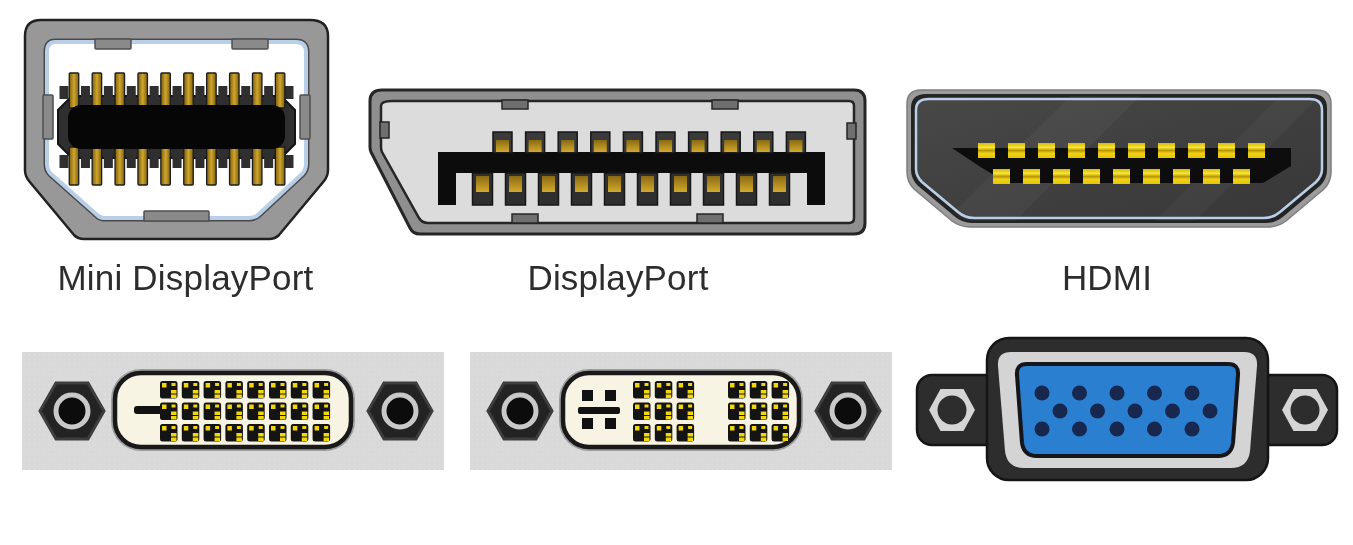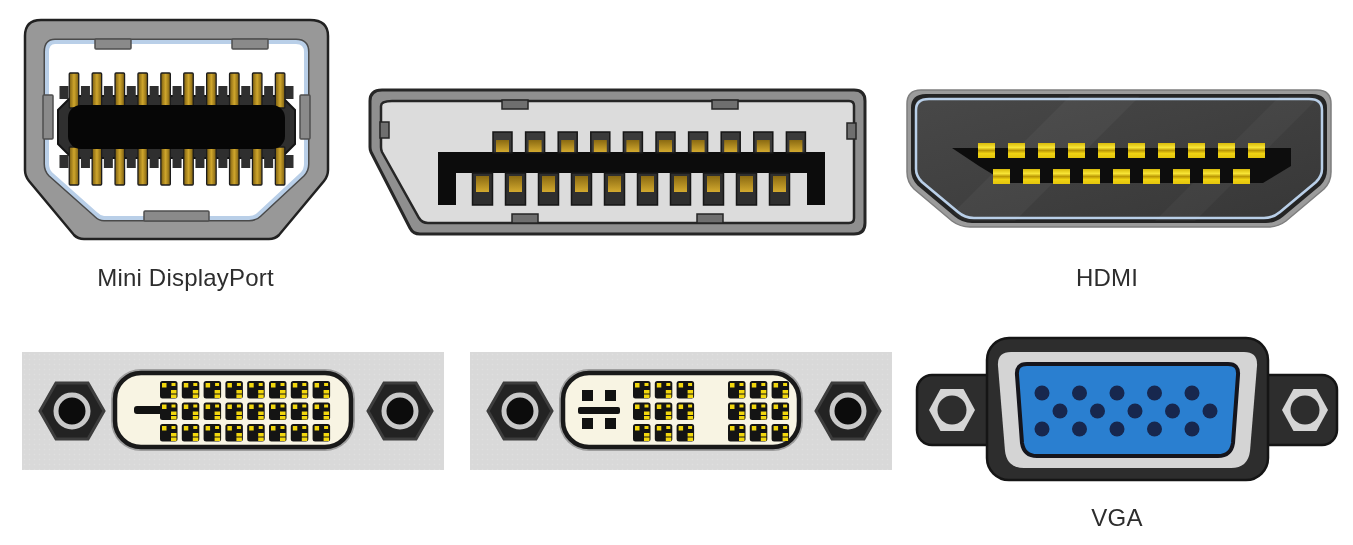--- a/index.html
+++ b/index.html
@@ -1,19 +1,19 @@
 <!DOCTYPE html>
 <html><head>
 <meta charset="utf-8">
 <style>
   html,body{margin:0;padding:0;background:#ffffff;}
   body{width:1353px;height:545px;font-family:"Liberation Sans",sans-serif;}
   .canvas{position:relative;width:1353px;height:545px;background:#fff;overflow:hidden;}
   .svgbox{position:absolute;}
-  .clabel{position:absolute;font-size:24px;color:#2d2d2d;text-align:center;line-height:32px;letter-spacing:.2px;}
+  .clabel{position:absolute;font-size:35px;color:#2d2d2d;text-align:center;line-height:32px;letter-spacing:.2px;}
 </style>
 </head>
 <body>
 
 <div class="canvas">
 
   <svg class="svgbox" style="left:23px;top:18px" width="307" height="224" viewBox="0 0 307 224">
     <defs>
       <linearGradient id="goldH" x1="0" y1="0" x2="1" y2="0">
         <stop offset="0" stop-color="#7c5e10"></stop>
@@ -140,20 +140,21 @@
         <rect x="302.5" y="85" width="20" height="32" fill="#2f2f2f" stroke="#161616" stroke-width="1.5"></rect>
         <rect x="306" y="88" width="13" height="16" fill="url(#dpGold)"></rect>
         <rect x="335.5" y="85" width="20" height="32" fill="#2f2f2f" stroke="#161616" stroke-width="1.5"></rect>
         <rect x="339" y="88" width="13" height="16" fill="url(#dpGold)"></rect>
         <rect x="368.5" y="85" width="20" height="32" fill="#2f2f2f" stroke="#161616" stroke-width="1.5"></rect>
         <rect x="372" y="88" width="13" height="16" fill="url(#dpGold)"></rect>
         <rect x="401.5" y="85" width="20" height="32" fill="#2f2f2f" stroke="#161616" stroke-width="1.5"></rect>
         <rect x="405" y="88" width="13" height="16" fill="url(#dpGold)"></rect>
       </g>
   </svg>
+  <div class="clabel" style="left:368px;top:262px;width:500px">DisplayPort</div>
 
   <svg class="svgbox" style="left:905px;top:88px" width="428" height="152" viewBox="0 0 428 152">
     <defs>
       <linearGradient id="hdmiBody" x1="0" y1="0" x2="1" y2="1">
         <stop offset="0" stop-color="#484848"></stop>
           <stop offset="1" stop-color="#373737"></stop>
       </linearGradient>
       <linearGradient id="hdmiYellow" x1="0" y1="0" x2="0" y2="1">
         <stop offset="0" stop-color="#d8ba09"></stop>
           <stop offset="0.3" stop-color="#f7e436"></stop>
@@ -485,15 +486,14 @@
         <circle cx="220" cy="79" r="7.5" fill="#17274e"></circle>
         <circle cx="257.5" cy="79" r="7.5" fill="#17274e"></circle>
         <circle cx="295" cy="79" r="7.5" fill="#17274e"></circle>
         <circle cx="127" cy="97" r="7.5" fill="#17274e"></circle>
         <circle cx="164.5" cy="97" r="7.5" fill="#17274e"></circle>
         <circle cx="202" cy="97" r="7.5" fill="#17274e"></circle>
         <circle cx="239.5" cy="97" r="7.5" fill="#17274e"></circle>
         <circle cx="277" cy="97" r="7.5" fill="#17274e"></circle>
       </g>
   </svg>
-  <div class="clabel" style="left:900px;top:502px;width:434px">VGA</div>
 
 </div>
 
 </body></html>

